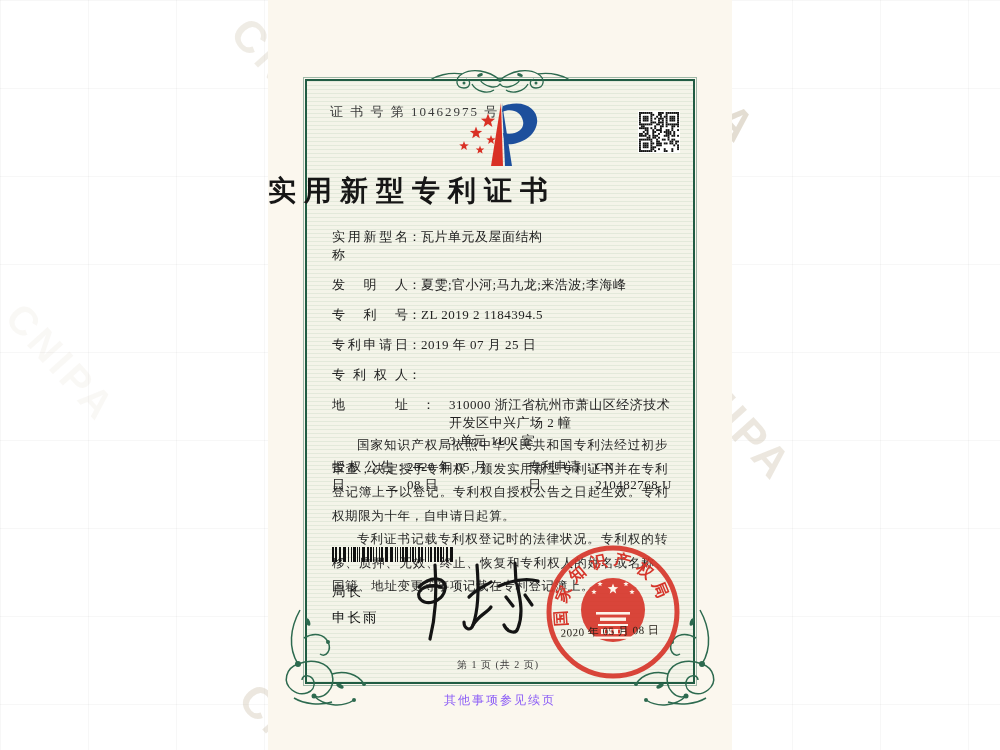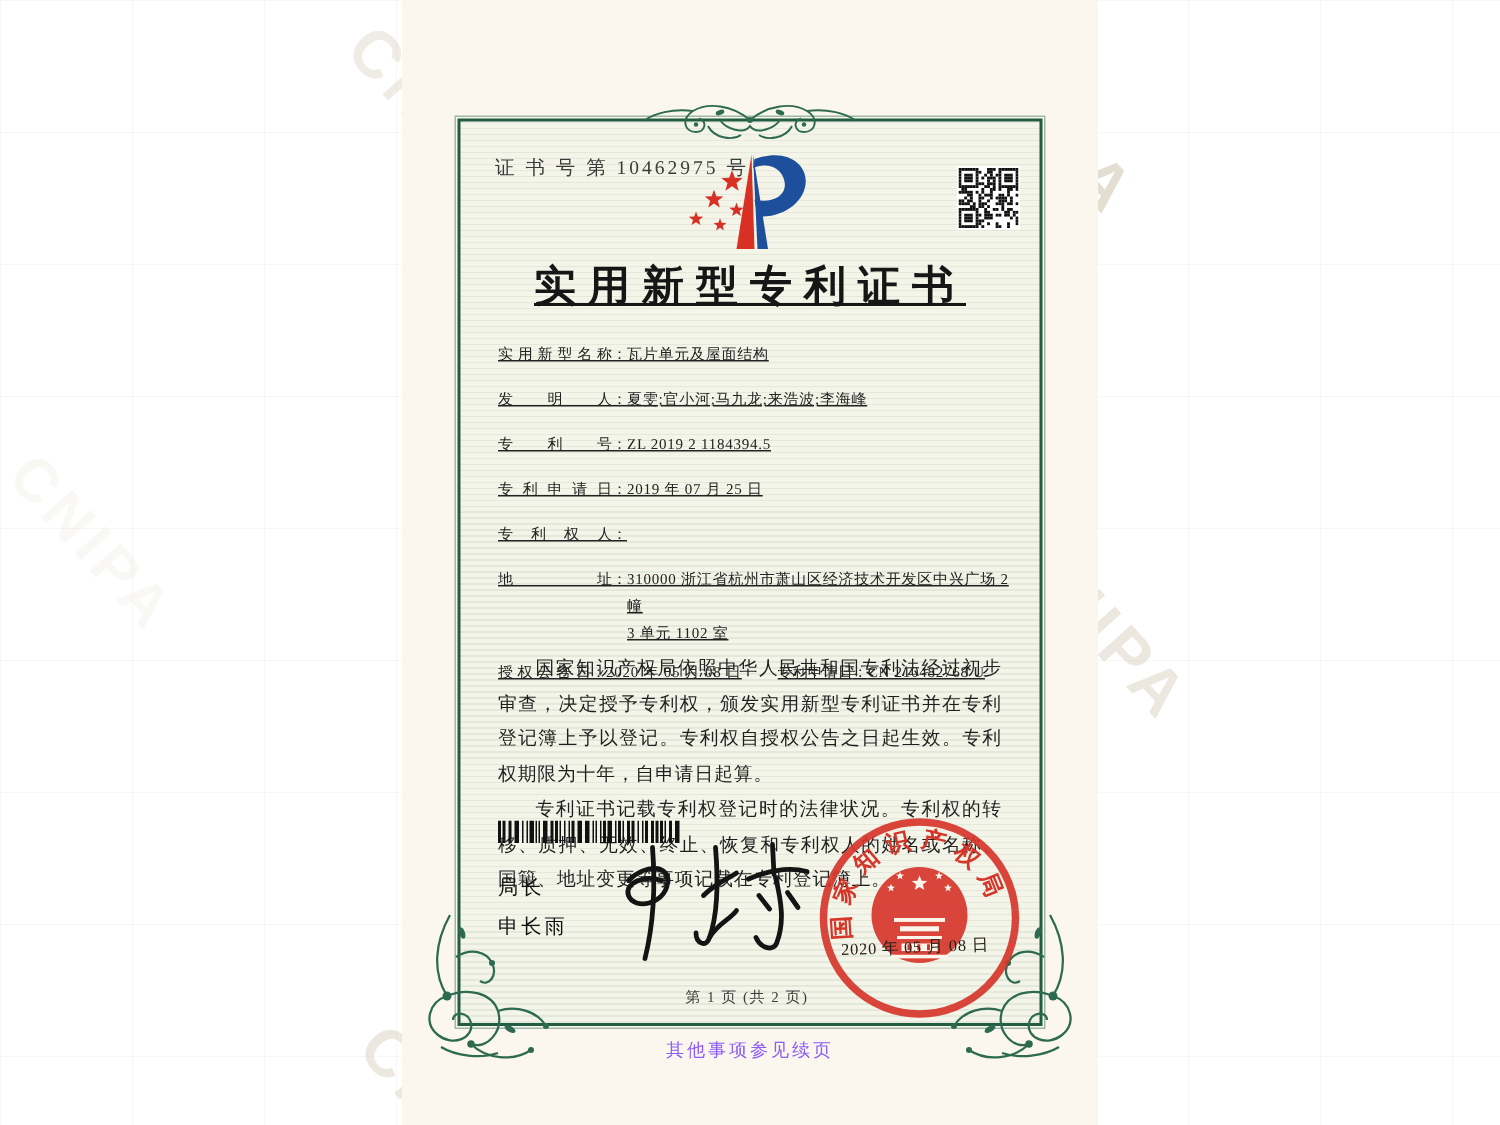--- a/index.html
+++ b/index.html
@@ -13,28 +13,28 @@
   .frame{position:absolute;left:37px;top:79px;width:386px;height:601px;
     border:2px solid #215c43;outline:1px solid rgba(45,106,79,.45);outline-offset:1px;
     background-color:#f4f4e9;
     background-image:repeating-linear-gradient(0deg, rgba(110,160,120,.13) 0px, rgba(110,160,120,.13) 1px, transparent 1px, transparent 4px);}
   .wm{position:absolute;color:#c9bda6;font-family:"Liberation Sans",sans-serif;
     font-weight:bold;letter-spacing:4px;transform:rotate(48deg);transform-origin:left top;
     pointer-events:none;white-space:nowrap;}
   .certno{position:absolute;left:62px;top:103px;font-size:13px;color:#3a3a3a;letter-spacing:2px;}
   .logo{position:absolute;left:187px;top:100px;}
   .qr{position:absolute;left:370px;top:111px;width:40px;height:40px;background:#fff;padding:1px;}
-  .title{position:absolute;left:0;top:172px;width:464px;text-align:center;
-    font-size:28px;font-weight:bold;color:#161616;letter-spacing:8px;text-decoration:underline;}
-  .fields{position:absolute;left:64px;top:228px;width:346px;font-size:10px;color:#222;text-decoration:underline;}
+  .title{position:absolute;left:0;top:172px;width:464px;
+    font-size:28px;font-weight:bold;color:#161616;letter-spacing:8px;}
+  .fields{position:absolute;left:64px;top:228px;width:346px;font-size:13px;color:#222;}
   .f-row{display:flex;align-items:flex-start;line-height:18px;margin-bottom:12px;}
   .f-label{display:inline-block;width:76px;text-align:justify;text-align-last:justify;flex:none;}
   .f-colon{flex:none;}
   .f-value{white-space:pre-line;letter-spacing:.5px;}
-  .f-row.addr{margin-bottom:8px;}
+  .f-row.addr{margin-bottom:8px;gap:14px;}
   .grant-gap{margin-left:24px;display:flex;}
   .bodytext{position:absolute;left:64px;top:434px;width:336px;font-size:12.5px;
     color:#1f1f1f;line-height:23.5px;text-align:justify;letter-spacing:.6px;}
   .bodytext p{margin:0;text-indent:2em;}
   .barcode{position:absolute;left:64px;top:547px;width:123px;height:15px;}
   .dir{position:absolute;left:64px;top:583px;font-family:"Liberation Sans",sans-serif;
     font-size:13.5px;color:#111;letter-spacing:2px;}
   .dir2{top:609px;}
   .sig{position:absolute;left:135px;top:553px;}
   .sealwrap{position:absolute;left:273px;top:538px;}

